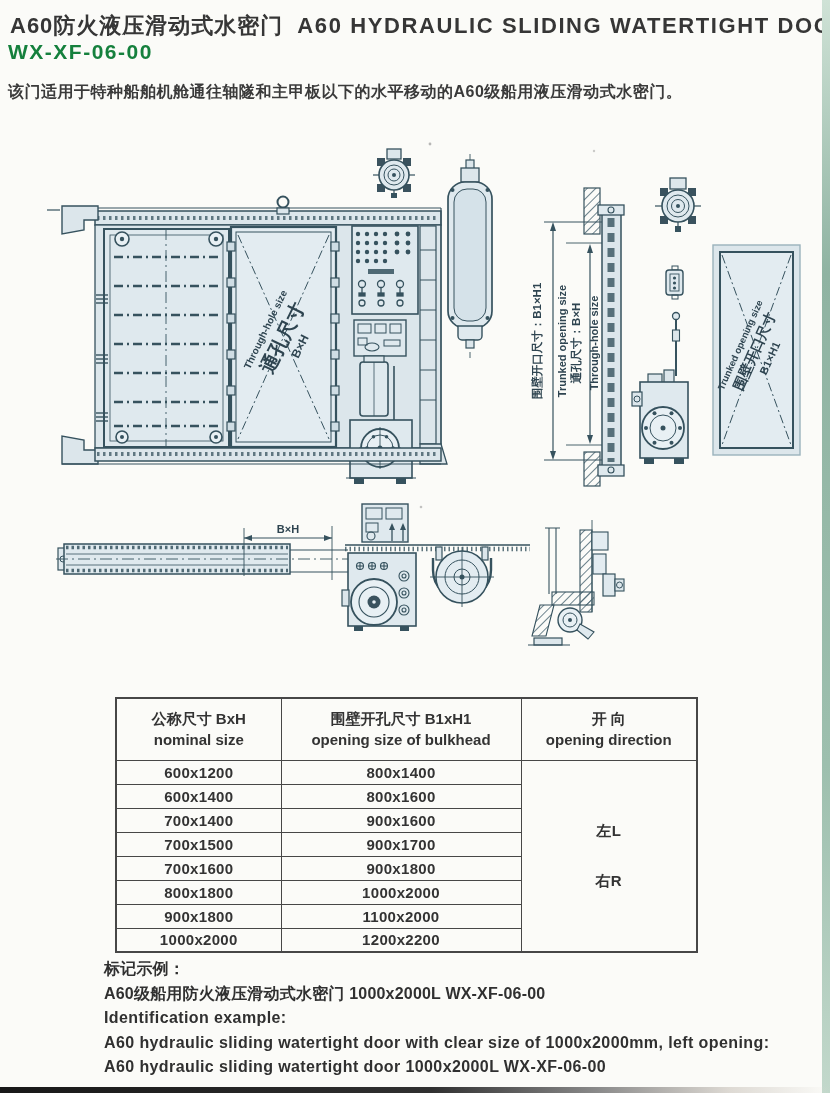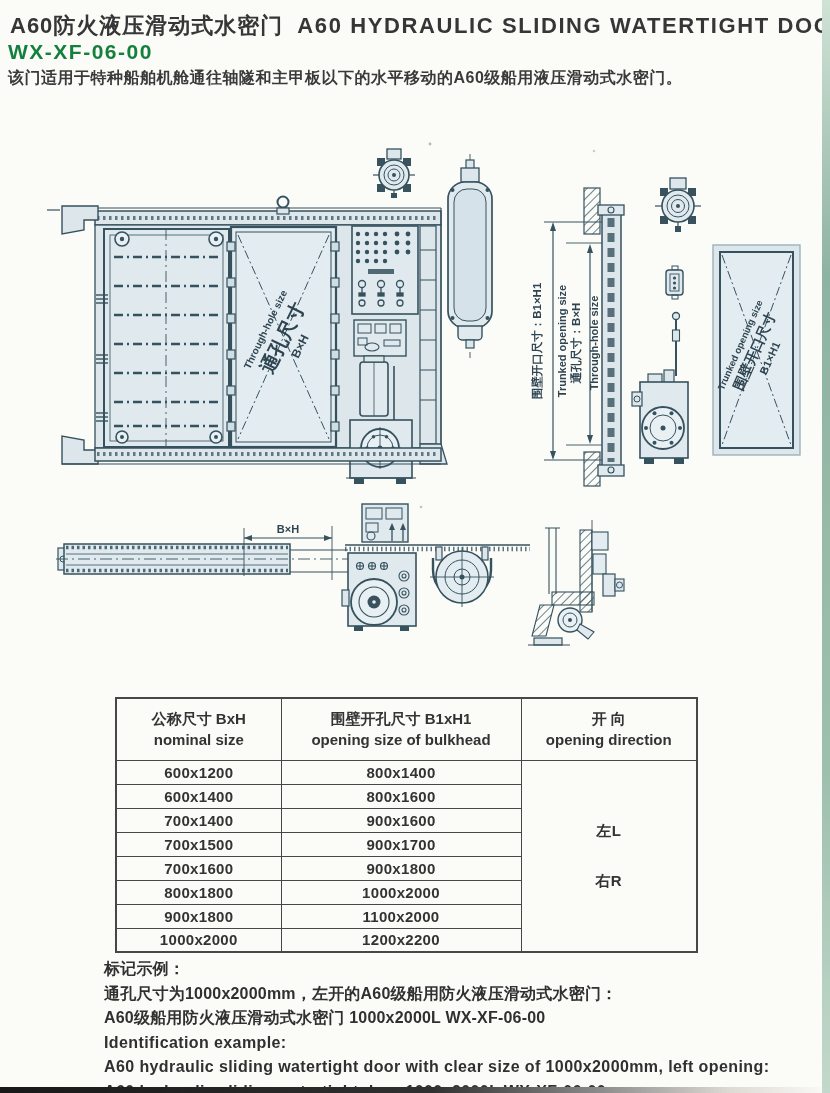--- a/index.html
+++ b/index.html
@@ -2,21 +2,21 @@
 <html><head>
 <meta charset="utf-8">
 <style>
   *{margin:0;padding:0;box-sizing:border-box}
   html,body{width:830px;height:1093px}
   body{position:relative;background:#fbfbf8;font-family:"Liberation Sans",sans-serif;overflow:hidden;color:#333}
   .title{position:absolute;left:10px;top:11px;font-weight:bold;color:#363636;white-space:nowrap}
   .title .cn{font-size:22px;letter-spacing:1px}
   .title .en{font-size:22px;letter-spacing:1.6px;margin-left:14px}
   .model{position:absolute;left:8px;top:40px;font-size:21px;font-weight:bold;color:#15803d;letter-spacing:1.5px}
-  .desc{position:absolute;left:8px;top:68px;font-size:16px;font-weight:bold;color:#3a3a3a;letter-spacing:0.5px;white-space:nowrap}
+  .desc{position:absolute;left:8px;top:82px;font-size:16px;font-weight:bold;color:#3a3a3a;letter-spacing:0.5px;white-space:nowrap}
   .dwg{position:absolute;left:0;top:130px}
   table.spec{position:absolute;left:115px;top:697px;width:570px;border-collapse:collapse;border:2px solid #474747;text-align:center;table-layout:fixed}
   .spec th,.spec td{border:1px solid #474747;color:#333}
   .spec th{font-size:15px;font-weight:bold;line-height:21px;padding:8px 13px;height:62px;vertical-align:middle}
   .spec th .hen{font-weight:600}
   .spec td{height:24px;font-size:15px;font-weight:600;letter-spacing:0.3px}
   .spec td.dircell{font-weight:bold;font-size:15px;vertical-align:middle}
   .dircell div{line-height:22px}
   .dircell .second{margin-top:28px}
   .notes{position:absolute;left:104px;top:957px;font-size:16px;color:#303030;line-height:24.5px;letter-spacing:0.2px;white-space:nowrap}
@@ -486,21 +486,20 @@
     </tr>
     <tr>
       <td>1000x2000</td>
       <td>1200x2200</td>
     </tr>
   </tbody>
 </table>
 
 <div class="notes">
   <div class="cnb">标记示例：</div>
-  <div class="cnb">通孔尺寸为1000x2000mm，左开的A60级船用防火液压滑动式水密门：</div>
   <div class="cnb">A60级船用防火液压滑动式水密门  1000x2000L  WX-XF-06-00</div>
   <div class="enb">Identification example:</div>
   <div class="enb">A60 hydraulic sliding watertight door with clear size of 1000x2000mm, left opening:</div>
   <div class="enb">A60 hydraulic sliding watertight door 1000x2000L  WX-XF-06-00</div>
 </div>
 
 <div class="edge-right"></div>
 <div class="edge-bottom"></div>
 
 </body></html>

